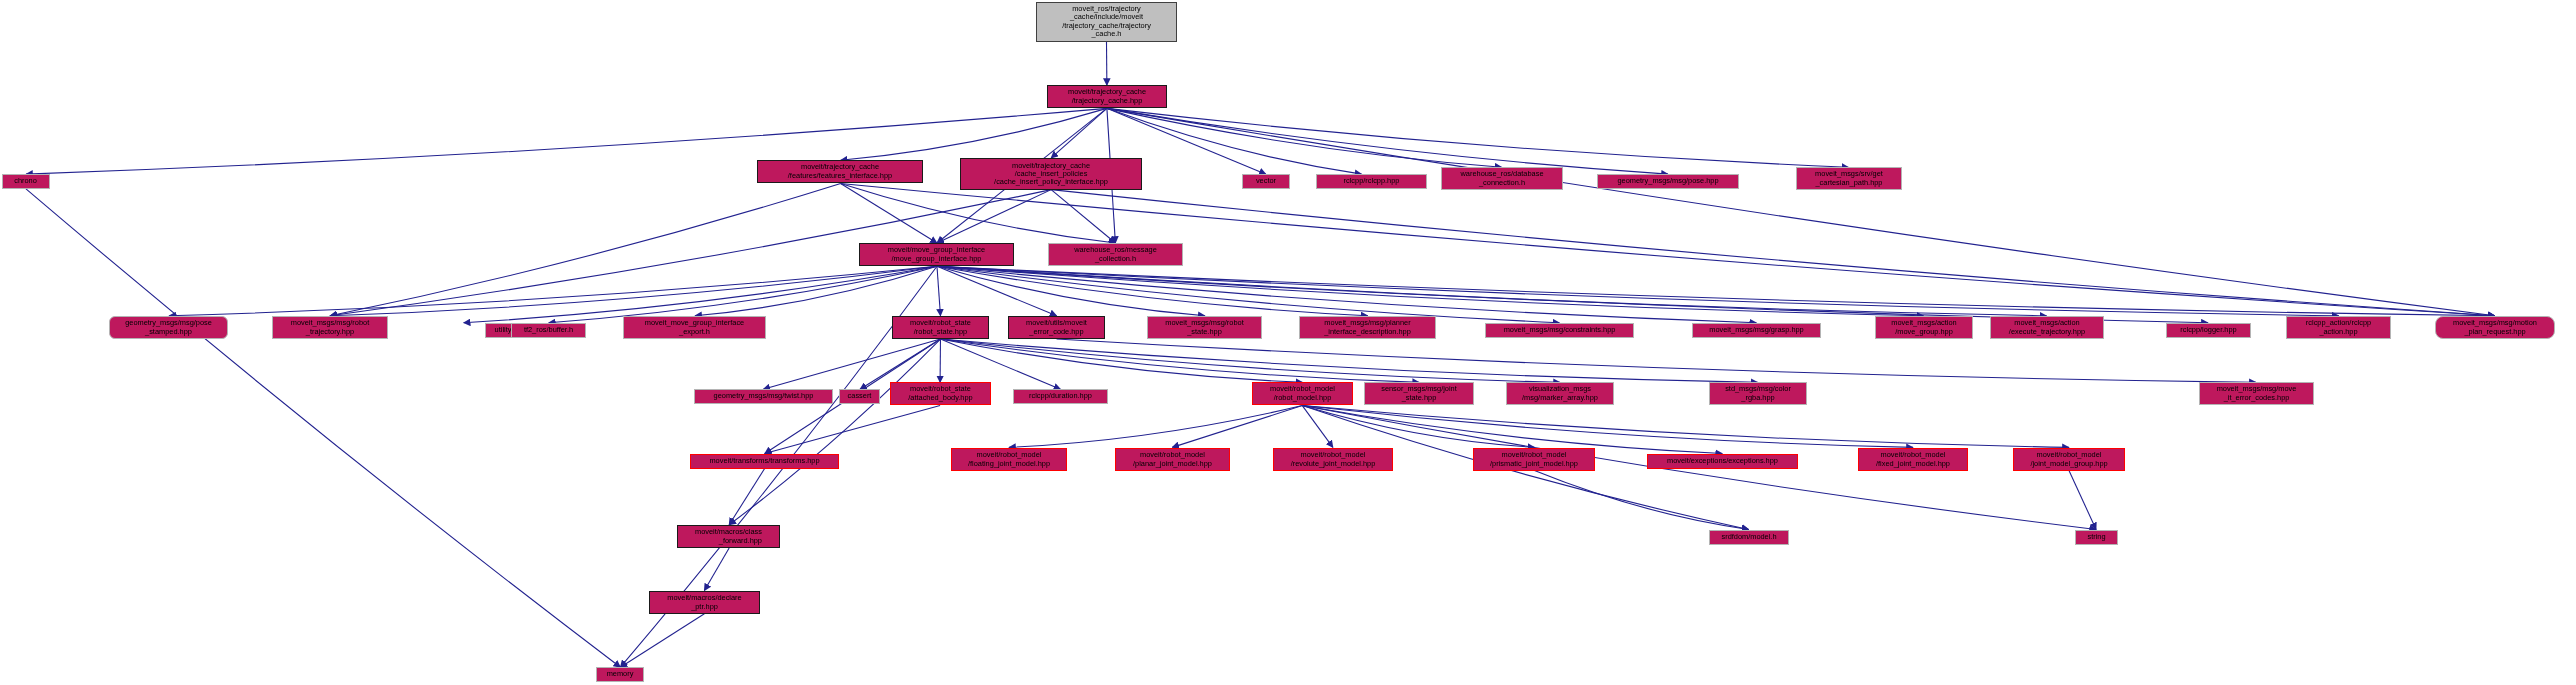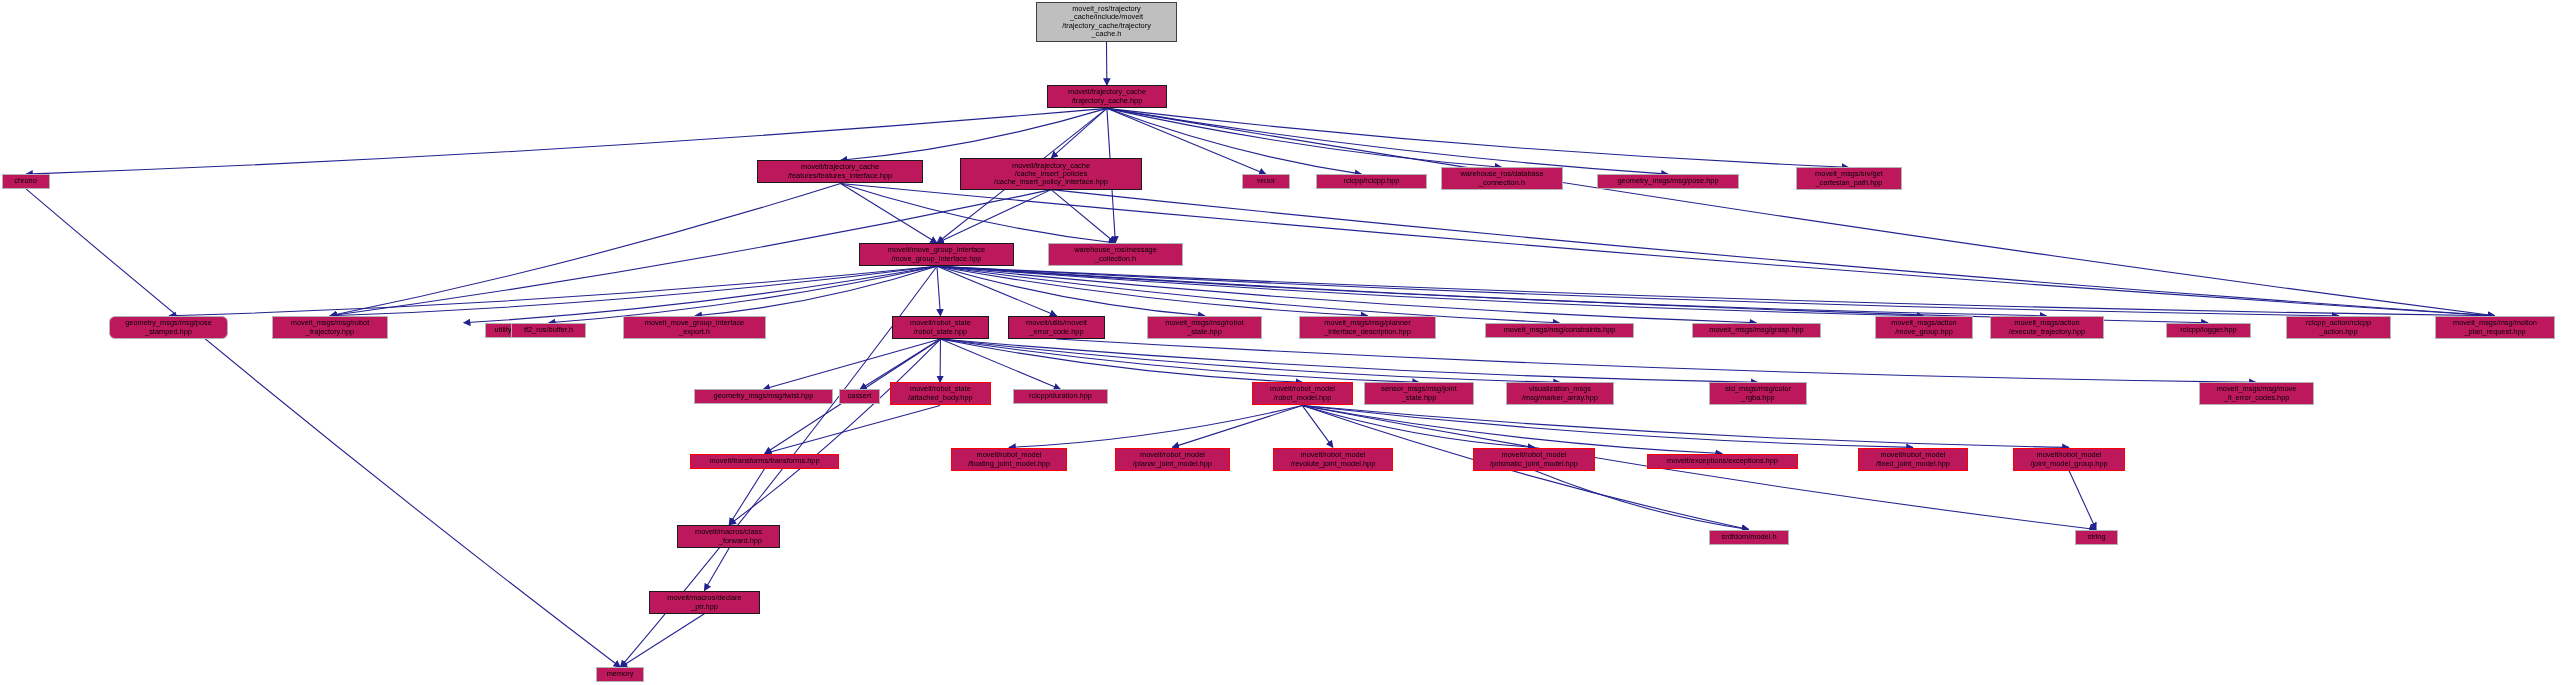--- a/index.html
+++ b/index.html
@@ -118,21 +118,21 @@
 /trajectory_cache/trajectory
 _cache.h</div>
       <div class="node strong" style="left: 1047px; top: 85px; width: 120px; height: 23px; font-size: 7.4px;">moveit/trajectory_cache
 /trajectory_cache.hpp</div>
       <div class="node" style="left: 1.5px; top: 174px; width: 48px; height: 14.7px; font-size: 7.4px;">chrono</div>
       <div class="node strong" style="left: 757px; top: 160px; width: 166px; height: 23px; font-size: 7.4px;">moveit/trajectory_cache
 /features/features_interface.hpp</div>
       <div class="node strong" style="left: 960px; top: 158px; width: 182px; height: 32px; font-size: 7.4px;">moveit/trajectory_cache
 /cache_insert_policies
 /cache_insert_policy_interface.hpp</div>
-      <div class="node" style="left: 1242px; top: 174px; width: 48px; height: 14.7px; font-size: 7.4px; font-family: Liberation Serif, serif;">vector</div>
+      <div class="node" style="left: 1242px; top: 174px; width: 48px; height: 14.7px; font-size: 7.4px;">vector</div>
       <div class="node" style="left: 1316px; top: 174px; width: 111px; height: 14.7px; font-size: 7.4px;">rclcpp/rclcpp.hpp</div>
       <div class="node" style="left: 1441px; top: 167px; width: 122px; height: 23px; font-size: 7.4px;">warehouse_ros/database
 _connection.h</div>
       <div class="node" style="left: 1597px; top: 174px; width: 142px; height: 14.7px; font-size: 7.4px;">geometry_msgs/msg/pose.hpp</div>
       <div class="node" style="left: 1796px; top: 167px; width: 106px; height: 23px; font-size: 7.4px;">moveit_msgs/srv/get
 _cartesian_path.hpp</div>
       <div class="node strong" style="left: 859px; top: 243px; width: 155px; height: 23px; font-size: 7.4px;">moveit/move_group_interface
 /move_group_interface.hpp</div>
       <div class="node" style="left: 1048px; top: 243px; width: 135px; height: 23px; font-size: 7.4px;">warehouse_ros/message
 _collection.h</div>
@@ -154,21 +154,21 @@
 _interface_description.hpp</div>
       <div class="node" style="left: 1485px; top: 323px; width: 149px; height: 14.7px; font-size: 7.4px;">moveit_msgs/msg/constraints.hpp</div>
       <div class="node" style="left: 1692px; top: 323px; width: 129px; height: 14.7px; font-size: 7.4px;">moveit_msgs/msg/grasp.hpp</div>
       <div class="node" style="left: 1875px; top: 316px; width: 98px; height: 23px; font-size: 7.4px;">moveit_msgs/action
 /move_group.hpp</div>
       <div class="node" style="left: 1990px; top: 316px; width: 114px; height: 23px; font-size: 7.4px;">moveit_msgs/action
 /execute_trajectory.hpp</div>
       <div class="node" style="left: 2166px; top: 323px; width: 85px; height: 14.7px; font-size: 7.4px;">rclcpp/logger.hpp</div>
       <div class="node" style="left: 2286px; top: 316px; width: 105px; height: 23px; font-size: 7.4px;">rclcpp_action/rclcpp
 _action.hpp</div>
-      <div class="node" style="left: 2435px; top: 316px; width: 120px; height: 23px; font-size: 7.4px;">moveit_msgs/msg/motion
+      <div class="node" style="left: 2435px; top: 316px; width: 120px; height: 23px; font-size: 7.4px; border-radius: 8px;">moveit_msgs/msg/motion
 _plan_request.hpp</div>
       <div class="node" style="left: 694px; top: 389px; width: 139px; height: 14.7px; font-size: 7.4px;">geometry_msgs/msg/twist.hpp</div>
       <div class="node" style="left: 839px; top: 389px; width: 41px; height: 14.7px; font-size: 7.4px;">cassert</div>
       <div class="node red" style="left: 890px; top: 382px; width: 101px; height: 23px; font-size: 7.4px;">moveit/robot_state
 /attached_body.hpp</div>
       <div class="node" style="left: 1013px; top: 389px; width: 95px; height: 14.7px; font-size: 7.4px;">rclcpp/duration.hpp</div>
       <div class="node red" style="left: 1252px; top: 382px; width: 101px; height: 23px; font-size: 7.4px;">moveit/robot_model
 /robot_model.hpp</div>
       <div class="node" style="left: 1364px; top: 382px; width: 110px; height: 23px; font-size: 7.4px;">sensor_msgs/msg/joint
 _state.hpp</div>

